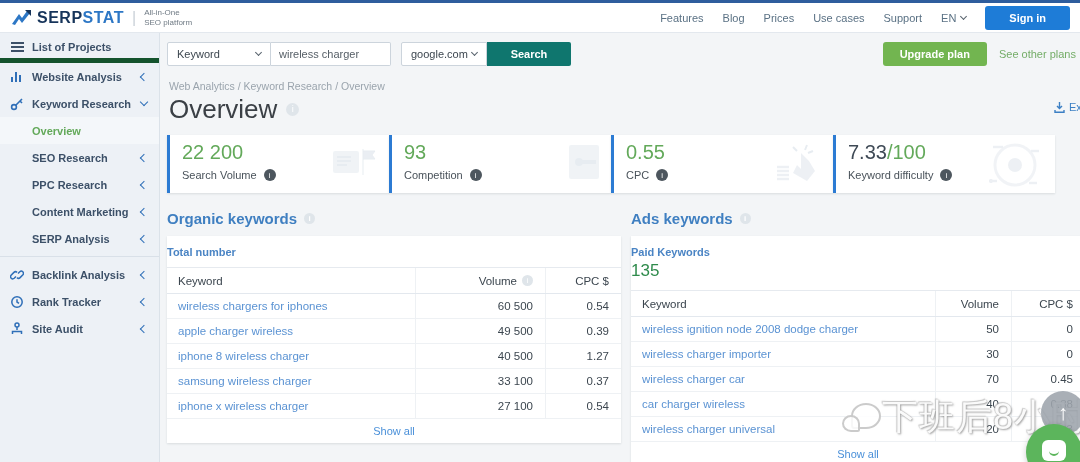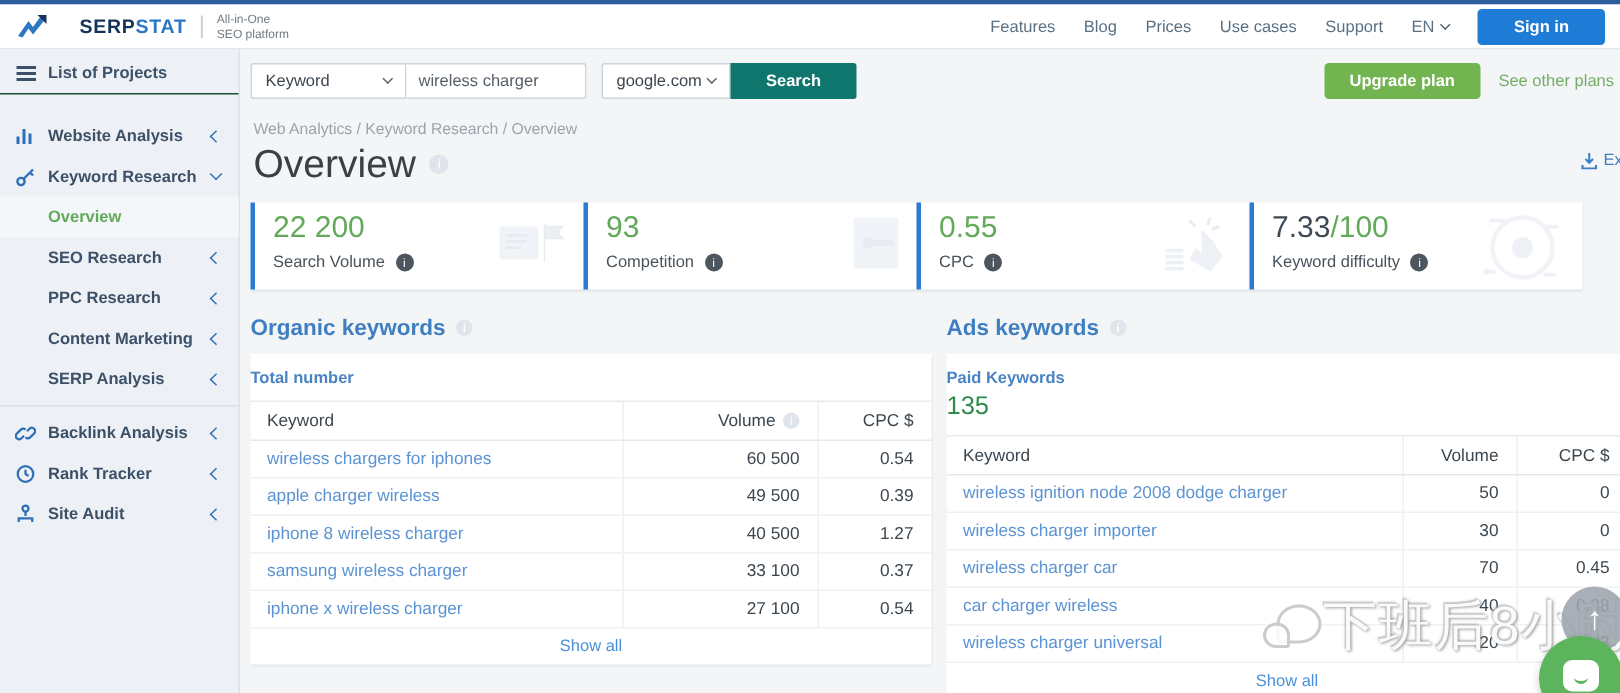--- a/index.html
+++ b/index.html
@@ -4,36 +4,36 @@
 <style>
   * { margin:0; padding:0; box-sizing:border-box; }
   html,body { width:1080px; height:462px; }
   body { font-family:"Liberation Sans", sans-serif; background:#f3f5f7; }
   .screen { position:relative; width:1080px; height:462px; overflow:hidden; background:#f3f5f7; }
 
   
   .top-strip { height:3px; background:#2e5d9d; }
   header { height:30px; background:#fff; border-bottom:1px solid #e3e8ee; display:flex; align-items:center; padding:0 10px 0 12px; }
   .logo-icon { width:20px; height:16px; display:inline-flex; }
-  .brand { font-weight:bold; font-size:13px; letter-spacing:.5px; margin-left:21px; cursor:pointer;text-align:center; }
+  .brand { font-weight:bold; font-size:16px; letter-spacing:.5px; margin-left:5px; cursor:pointer;text-align:center; }
   .brand .p1 { color:#16345a; } .brand .p2 { color:#2d77c5; }
   .logo-sep { color:#c9d0d8; margin:0 8px; font-size:16px; }
   .tagline { font-size:8px; color:#6f7a84; line-height:1.2; }
   .nav { margin-left:auto; display:flex; align-items:center; gap:19px; font-size:11px; color:#5a7184; }
   .nav-link { cursor:pointer; }
   .lang { display:flex; align-items:center; gap:5px; cursor:pointer; }
   .signin { background:#1e7cd7; color:#fff; font-size:11px; font-weight:bold; padding:6px 24px; border-radius:3px; cursor:pointer; }
 
   
   .main { display:flex; height:429px; }
   .sidebar { width:160px; flex:none; background:#edf1f6; border-right:1px solid #dbe2e9; padding-top:3px; }
   .sitem { height:27px; display:flex; align-items:center; padding:0 12px 0 10px; font-size:11px; font-weight:bold; color:#3c5068; cursor:pointer; }
   .sitem .sicon { width:22px; color:#2f6fb8; display:inline-flex; align-items:center; }
   .sitem .slabel { flex:1; }
-  .sitem.first { border-bottom:1px solid #14532d; margin-bottom:14px; }
+  .sitem.first { border-bottom:5px solid #14532d; margin-bottom:0; }
   .sitem.sub { padding-left:32px; }
   .sitem.active { background:#f4f7fa; }
   .sitem.active .slabel { color:#63a95a; }
   .sdivider { border-top:1px solid #d9e0e8; margin:4px 0; }
   .ham { width:13px; height:2px; background:#3c5068; box-shadow:0 -4px 0 #3c5068, 0 4px 0 #3c5068; margin-left:1px; }
   .chev { width:6px; height:6px; border-left:1.5px solid #2f6fb8; border-bottom:1.5px solid #2f6fb8; display:inline-block; flex:none; }
   .chev.left { transform:rotate(45deg); }
   .chev.down { transform:rotate(-45deg); margin-top:-3px; }
   .chev.dark { border-color:#57626d; width:5px; height:5px; }
 

